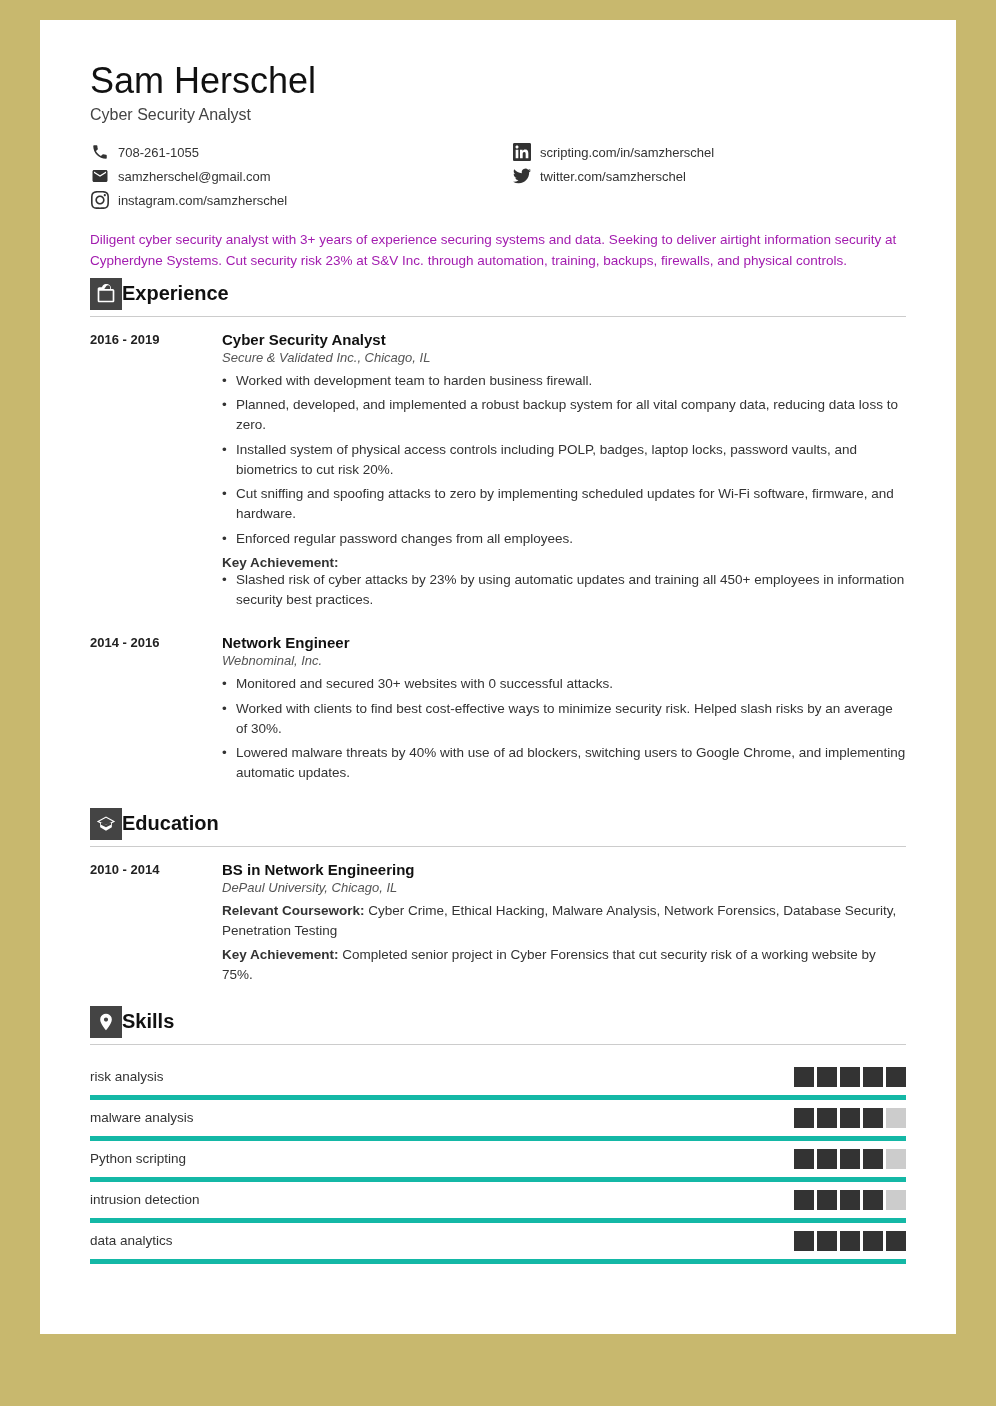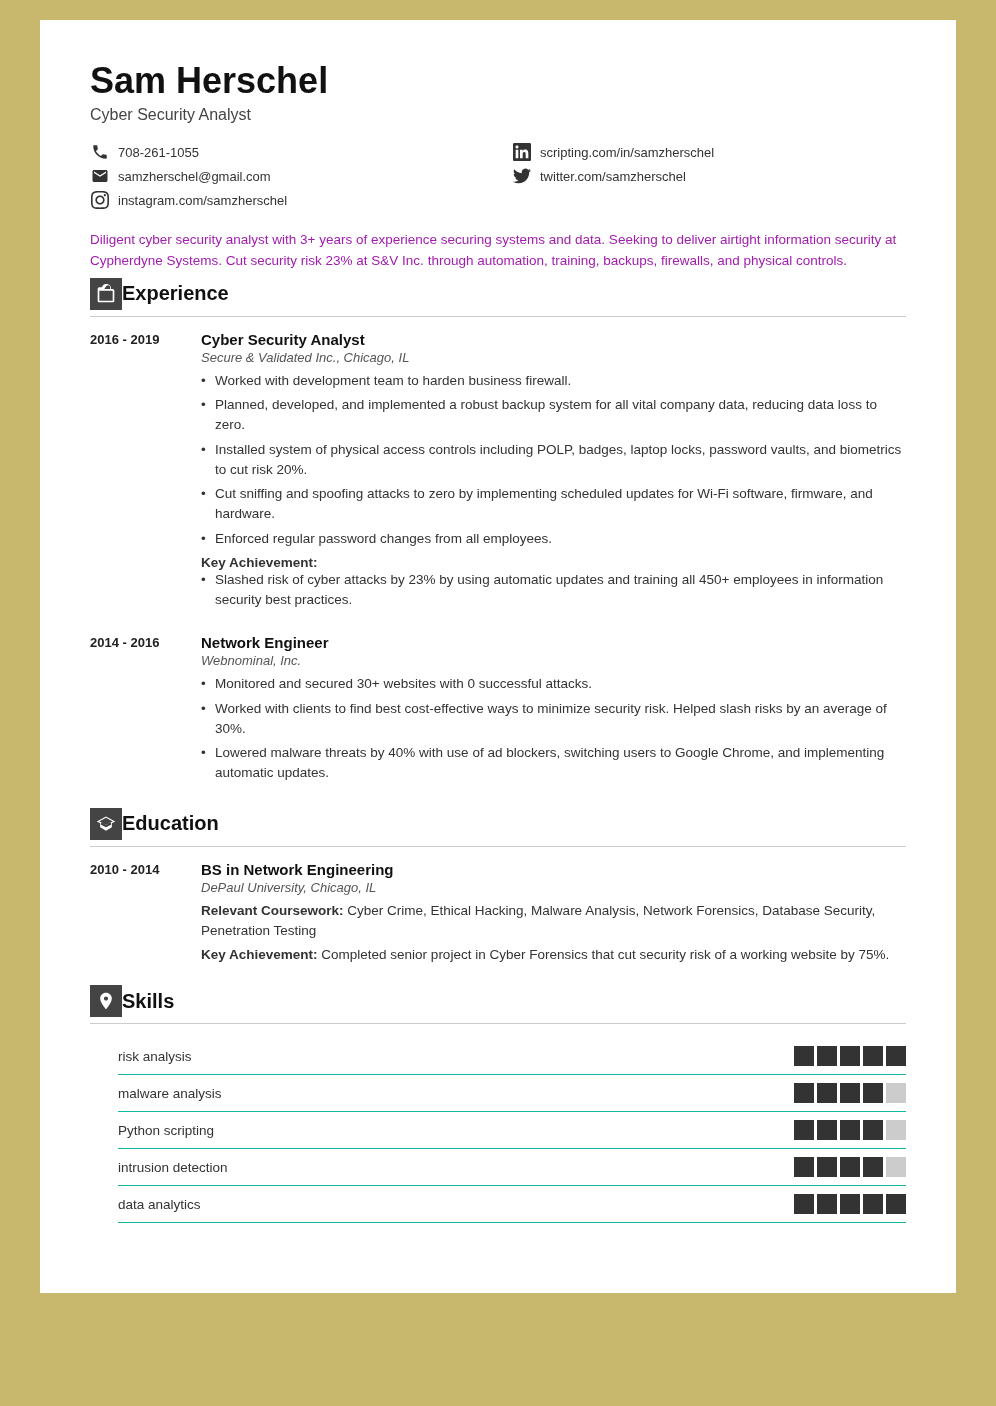--- a/index.html
+++ b/index.html
@@ -13,21 +13,21 @@
       font-size: 14px;
       color: #222;
     }
     .resume {
       background: #fff;
       width: 916px;
       padding: 40px 50px 50px 50px;
     }
     .header-name {
       font-size: 36px;
-      font-weight: bold;
+      font-weight: normal;
       color: #111;
       margin-bottom: 4px;
     }
     .header-title {
       font-size: 16px;
       color: #444;
       margin-bottom: 18px;
     }
     .contact-grid {
       display: grid;
@@ -85,21 +85,21 @@
       height: 20px;
       fill: white;
     }
     .section-title {
       font-size: 20px;
       font-weight: bold;
       color: #111;
     }
     .entry {
       display: flex;
-      gap: 11px;
+      gap: 32px;
       margin-bottom: 20px;
     }
     .entry-dates {
       min-width: 100px;
       font-size: 13px;
       font-weight: bold;
       color: #222;
       padding-top: 1px;
     }
     .entry-content {
@@ -137,22 +137,21 @@
     }
     .key-achievement-label {
       font-weight: bold;
       font-size: 13.5px;
     }
     .skill-row {
       display: flex;
       align-items: center;
       justify-content: space-between;
       padding: 8px 0;
-      border-bottom: 1px solid #14b8a6;
-      margin-left: 28px;
+      border-bottom: 5px solid #14b8a6;
     }
     .skill-name {
       font-size: 13.5px;
       color: #333;
     }
     .skill-bars {
       display: flex;
       gap: 3px;
     }
     .skill-bar {

